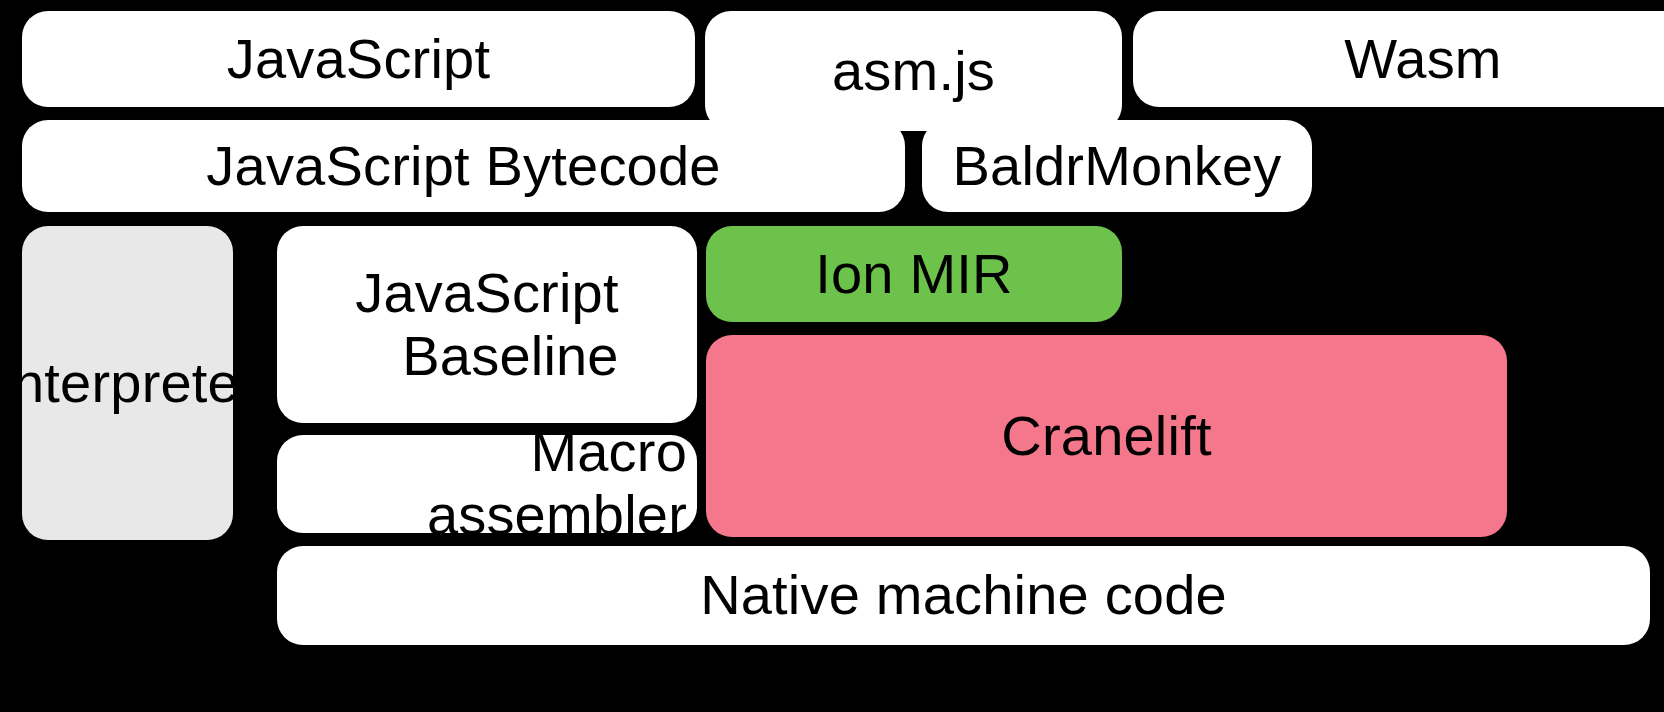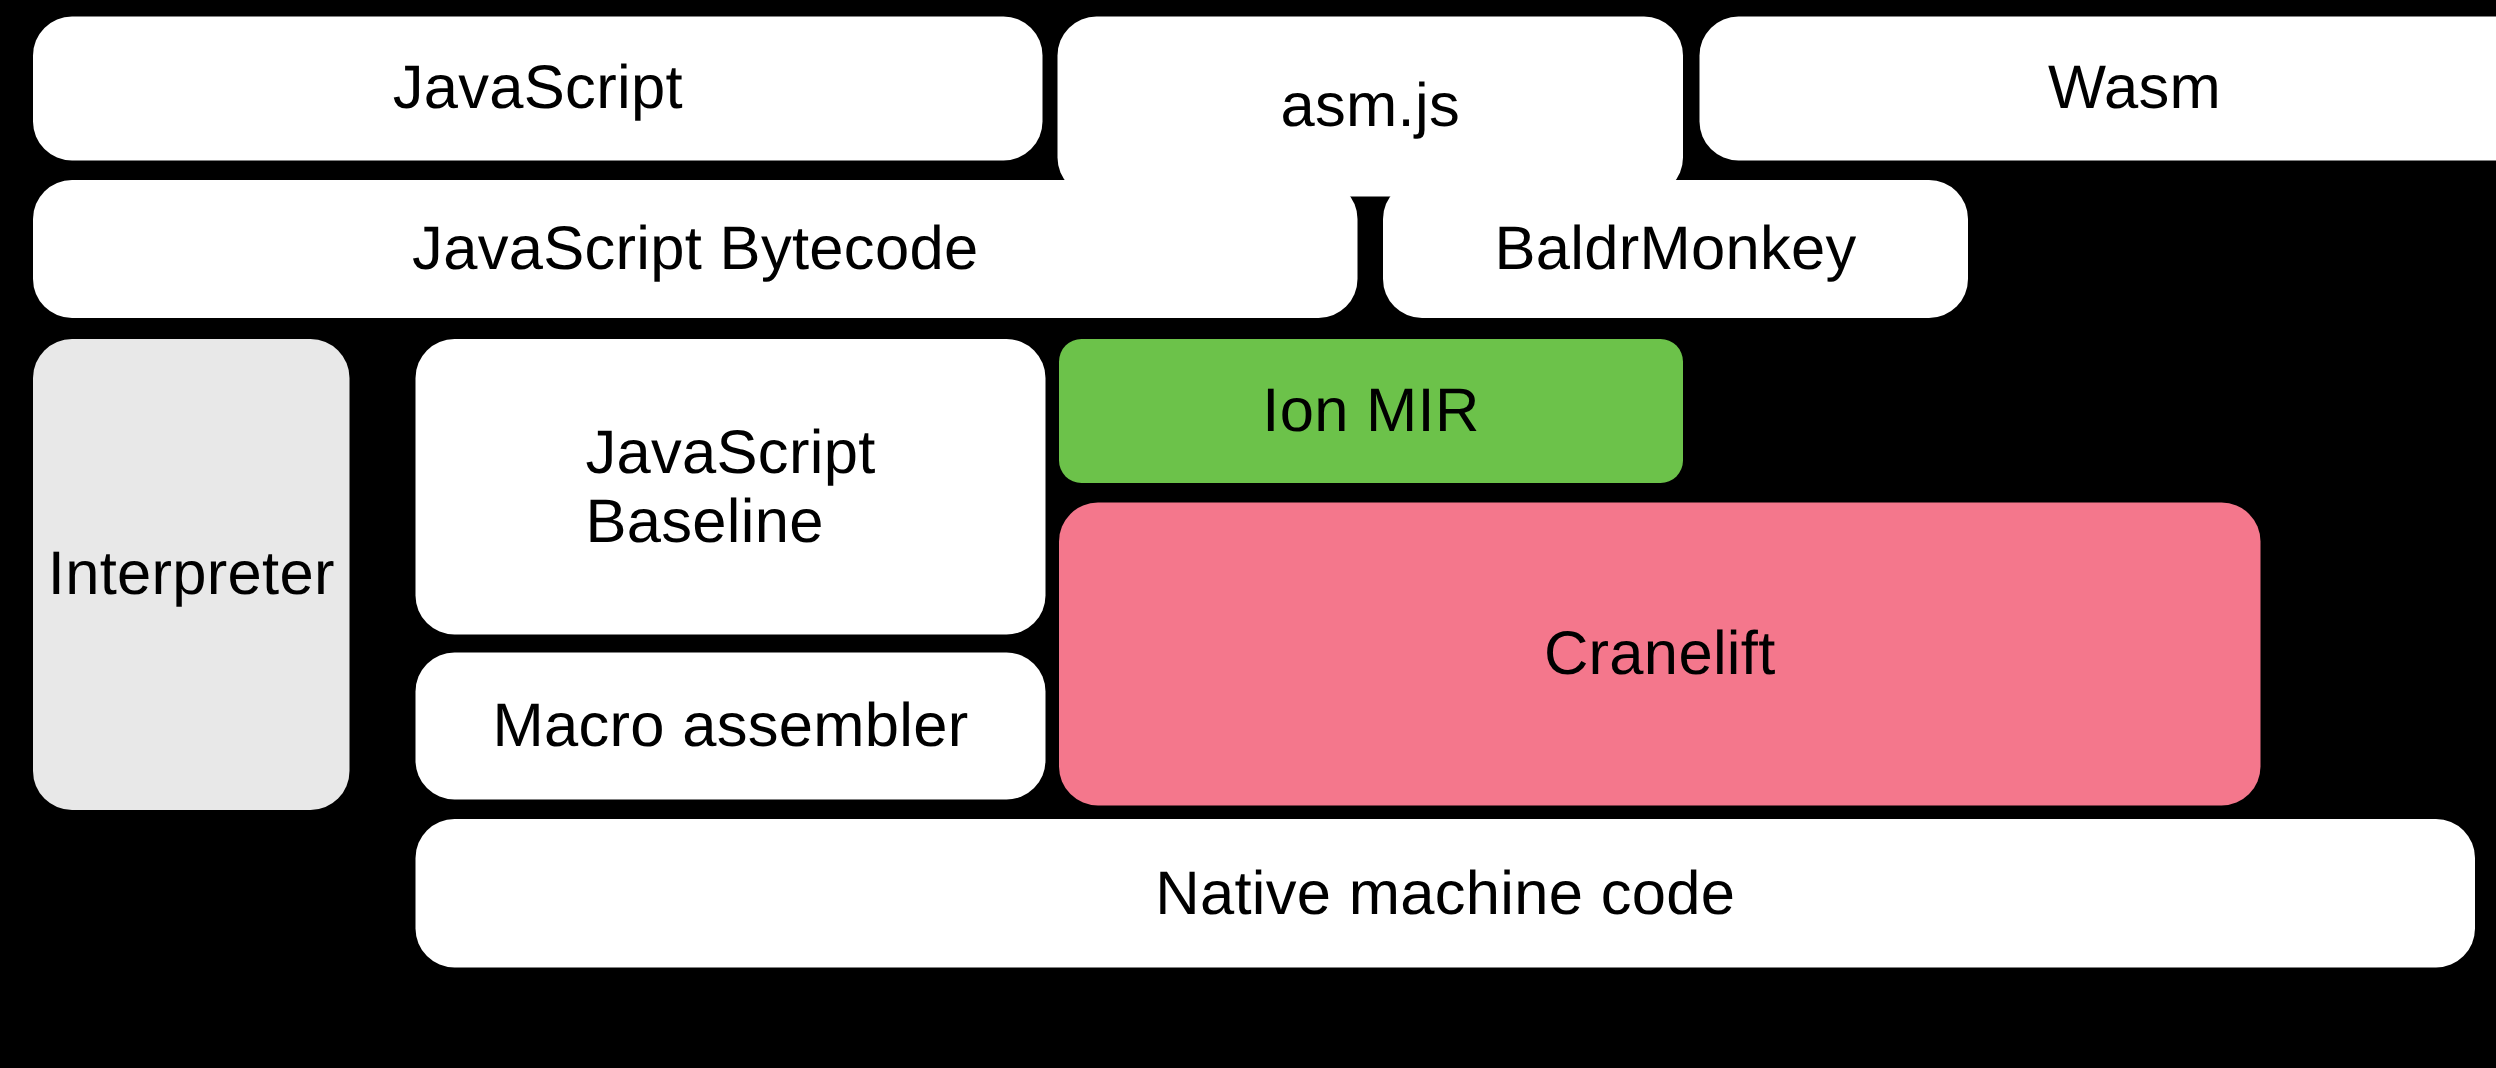--- a/index.html
+++ b/index.html
@@ -18,32 +18,32 @@
     background: #000000;
     overflow: hidden;
   }
   .box {
     position: absolute;
     box-sizing: border-box;
     border-radius: 26px;
     display: flex;
     align-items: center;
     justify-content: center;
-    text-align: left;
+    text-align: right;
     color: #000000;
-    font-size: 41px;
+    font-size: 56px;
     line-height: 1.12;
     font-weight: 400;
     letter-spacing: 0.2px;
     white-space: pre-line;
     padding: 0 10px;
   }
   .box.white  { background: #ffffff; }
   .box.gray   { background: #e8e8e8; }
-  .box.green  { background: #6cc24a; border-radius: 15px; }
+  .box.green  { background: #6cc24a; }
   .box.pink   { background: #f4778c; }
 
   
   #box-javascript        { left: 22px;   top: 11px;  width: 673px; height: 96px; }
   #box-asmjs             { left: 705px;  top: 11px;  width: 417px; height: 120px; }
   #box-wasm              { left: 1133px; top: 11px;  width: 580px; height: 96px; }
   
   #box-js-bytecode       { left: 22px;   top: 120px; width: 883px; height: 92px; }
   #box-baldrmonkey       { left: 922px;  top: 120px; width: 390px; height: 92px; }
   

